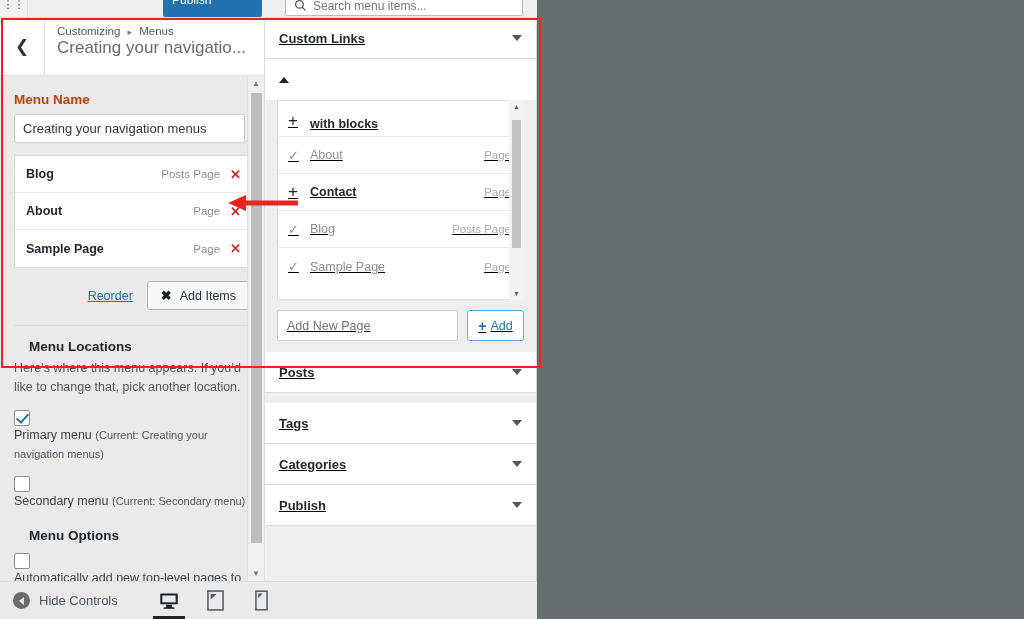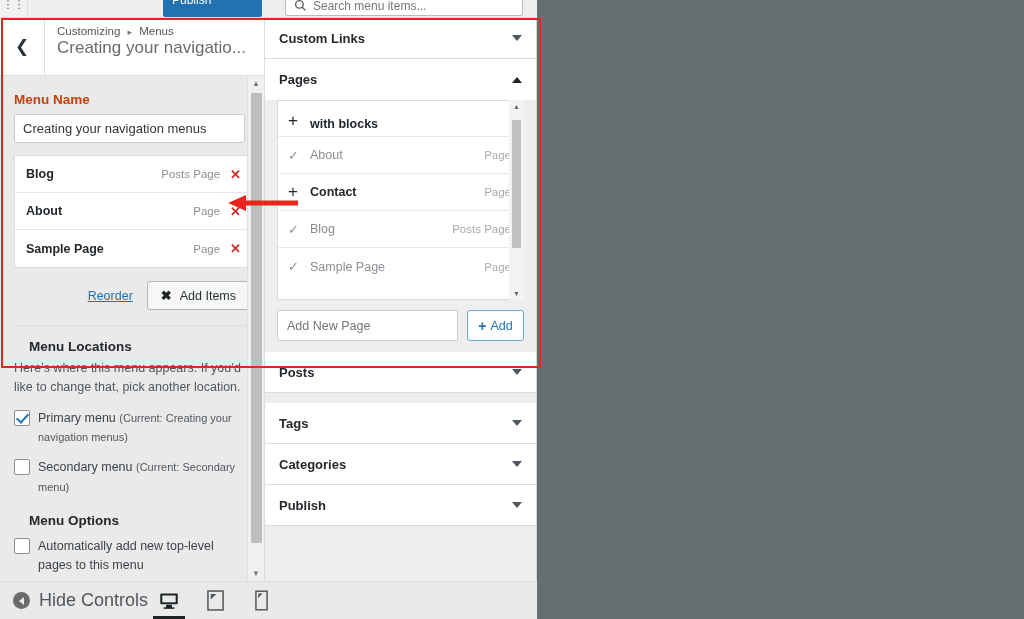--- a/index.html
+++ b/index.html
@@ -88,21 +88,21 @@
     height: 29px; padding: 0 13px; background: #f6f7f7; border: 1px solid #b0b5ba;
     border-radius: 3px; display:flex; align-items:center; gap:8px;
     font-size: 12.5px; color: #2c3338; cursor: pointer;
   }
   .add-items-btn .xg { font-size: 13px; font-weight: bold; color:#1d2327; }
 
   .sb-divider { border-top: 1px solid #ddd; margin: 15px 0 0; }
   .sb-sub-head { font-size: 13.5px; font-weight: bold; color:#23282d; margin: 13px 0 5px; padding-left: 15px; }
   .sb-desc { font-size: 12.5px; color: #50575e; line-height: 1.5; margin: 0 0 12px; }
 
-  .chk-row { display:flex; align-items:flex-start; margin-bottom: 11px; }
+  .chk-row { display:flex; align-items:flex-start; margin-bottom: 11px; flex-direction: column; }
   .chk {
     width: 16px; height: 16px; border: 1px solid #8c8f94; background:#fff;
     border-radius: 2px; margin: 1px 8px 0 0; flex: 0 0 auto; position:relative;
     cursor:pointer;
   }
   .chk.checked { border-color:#8c8f94; }
   .chk.checked:after {
     content:""; position:absolute; left:4px; top:0px; width:5px; height:10px;
     border: solid #2271b1; border-width: 0 2px 2px 0; transform: rotate(42deg);
   }
@@ -130,31 +130,31 @@
   }
   .hide-controls { display:flex; align-items:center; gap:9px; padding-left: 13px; cursor:pointer; }
   .hc-circle {
     width: 17px; height:17px; border-radius:50%; background:#6b6b6b;
     display:flex; align-items:center; justify-content:center;
   }
   .hc-circle i {
     width:0;height:0;border-top:4px solid transparent;border-bottom:4px solid transparent;
     border-right:5px solid #eaeaea; display:block;
   }
-  .hc-text { font-size: 18px; color: #50575e; }
+  .hc-text { font-size: 13px; color: #50575e; }
   .devices { position:absolute; left: 157px; display:flex; align-items:center; gap: 22px; }
   .dev { width: 24px; height: 30px; display:flex; align-items:center; justify-content:center; cursor:pointer; position:relative; }
   .dev.active:after {
     content:""; position:absolute; left:-4px; bottom:-4px; width: 32px; height: 4px; background:#1d2327;
   }
 
   
   .avail {
     position:absolute; left: 265px; top: 18px; width: 272px; height: 601px;
-    background: #eeeeee; border-right: 1px solid #d5d5d5; overflow:hidden;
+    background: #eeeeee; border-right: 1px solid #d5d5d5; overflow:hidden;text-decoration:underline;
   }
   .acc {
     background: #fff; border-bottom: 1px solid #dcdcdc;
     height: 41px; display:flex; align-items:center; padding: 0 14px;
     cursor:pointer; position:relative;
   }
   .acc .acc-title { font-size: 13px; font-weight: bold; color:#23282d; flex:1 1 auto; }
   .acc .caret-dn { width:0;height:0;border-left:5px solid transparent;border-right:5px solid transparent;border-top:6px solid #50575e; }
   .acc .caret-up { width:0;height:0;border-left:5px solid transparent;border-right:5px solid transparent;border-bottom:6px solid #1d2327; }
   .acc-gap { height: 10px; background:#eeeeee; }
@@ -308,21 +308,20 @@
   </div>
 
   <div class="avail">
 
     <div class="acc">
       <span class="acc-title">Custom Links</span>
       <span class="caret-dn"></span>
     </div>
 
     <div class="acc" style="border-bottom:none">
-      <span class="acc-title">Pages</span>
       <span class="caret-up"></span>
     </div>
 
     <div class="pages-panel">
       <div class="pages-list">
         <div class="page-row partial">
           <span class="pr-icon plus">+</span>
           <span class="pr-name bold">with blocks</span>
           <span class="pr-type"></span>
         </div>

